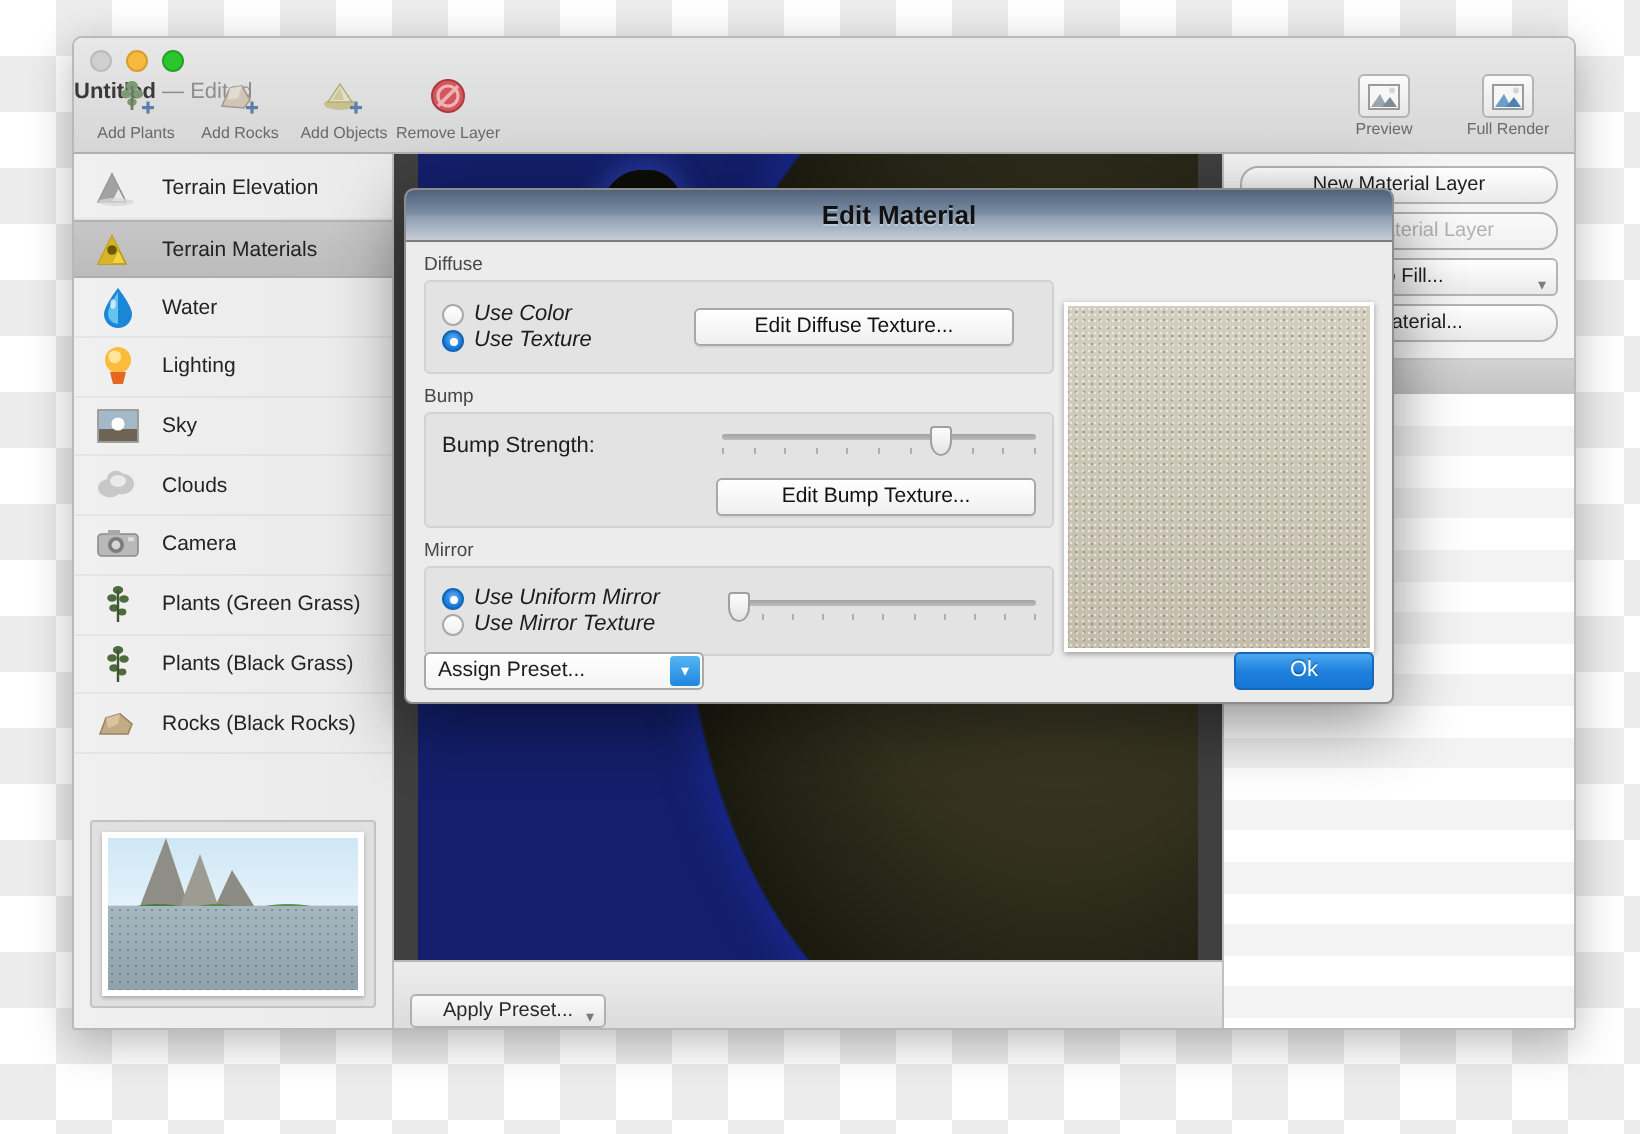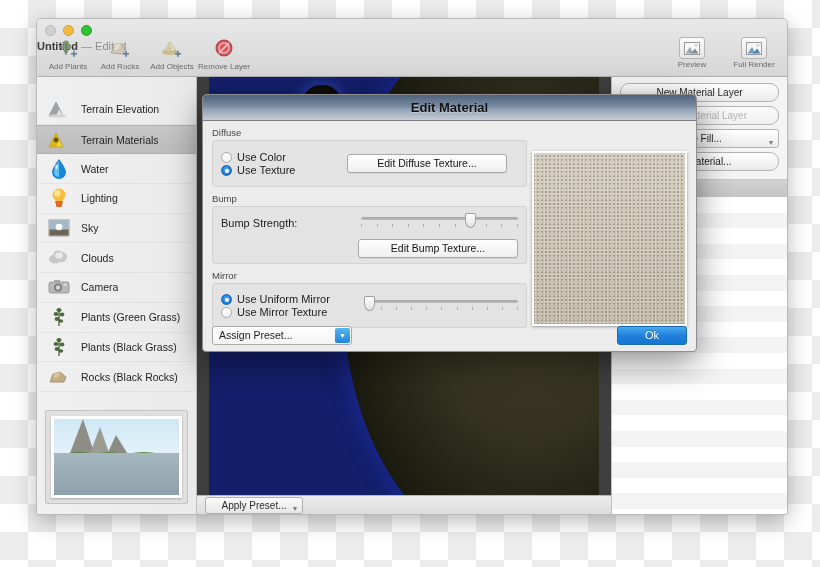--- a/index.html
+++ b/index.html
@@ -90,21 +90,21 @@
     display: flex;
   }
 
   
   #sidebar {
     width: 160px;
     background: linear-gradient(to right,#f0f0f0,#eaeaea);
     border-right: 1px solid #bdbdbd;
     display: flex; flex-direction: column;
   }
-  #layer-list { flex: 0 0 auto; padding-top: 18px; }
+  #layer-list { flex: 0 0 auto; padding-top: 3px; }
   .layer-row {
     height: 29.7px;
     display: flex; align-items: center;
     padding-left: 9px;
     gap: 9px;
     border-bottom: 1px solid rgba(0,0,0,0.045);
   }
   .layer-row.selected {
     background: linear-gradient(to bottom,#c6c6c6,#bcbcbc);
     border-top: 1px solid #b3b3b3;
@@ -187,24 +187,24 @@
     filter: blur(0.5px);
     box-shadow: 0 0 16px 8px rgba(30,45,160,0.55);
   }
   .isle {
     position: absolute;
     background: #0d0d08;
     border-radius: 50% 40% 55% 45%;
     box-shadow: 0 0 10px 5px rgba(55,80,200,0.45);
   }
   #viewport-bottom {
-    height: 19px;
+    height: 34px;
     background: linear-gradient(to bottom,#ededed,#dcdcdc);
     border-top: 1px solid #b6b6b6;
-    display: flex; align-items: center;
+    display: flex; align-items: flex-end;
     padding-left: 8px;
   }
 
   
   #right-panel {
     width: 176px;
     background: #f4f4f4;
     border-left: 1px solid #c0c0c0;
     display: flex; flex-direction: column;
   }
@@ -277,21 +277,21 @@
   .group-label {
     font-size: 9.5px; color: #474747;
     margin-bottom: 2px;
   }
   .group-box {
     background: #e3e3e3;
     border: 1px solid #d2d2d2;
     border-radius: 3px;
     padding: 6px 8px;
   }
-  .radio-line { display: flex; align-items: center; gap: 5px; margin: 1px 0; }
+  .radio-line { display: flex; align-items: center; gap: 5px; margin: 1px 0; font-style: italic; }
   .radio {
     width: 11px; height: 11px; border-radius: 50%;
     background: linear-gradient(to bottom,#ffffff,#f0f0f0);
     border: 1px solid #a9a9a9;
     flex: 0 0 11px; position: relative;
   }
   .radio.on {
     background: radial-gradient(circle at 50% 42%, #6fb5f3 0%, #1b7fe0 58%, #0f63bb 100%);
     border: 1px solid #1466b3;
   }

